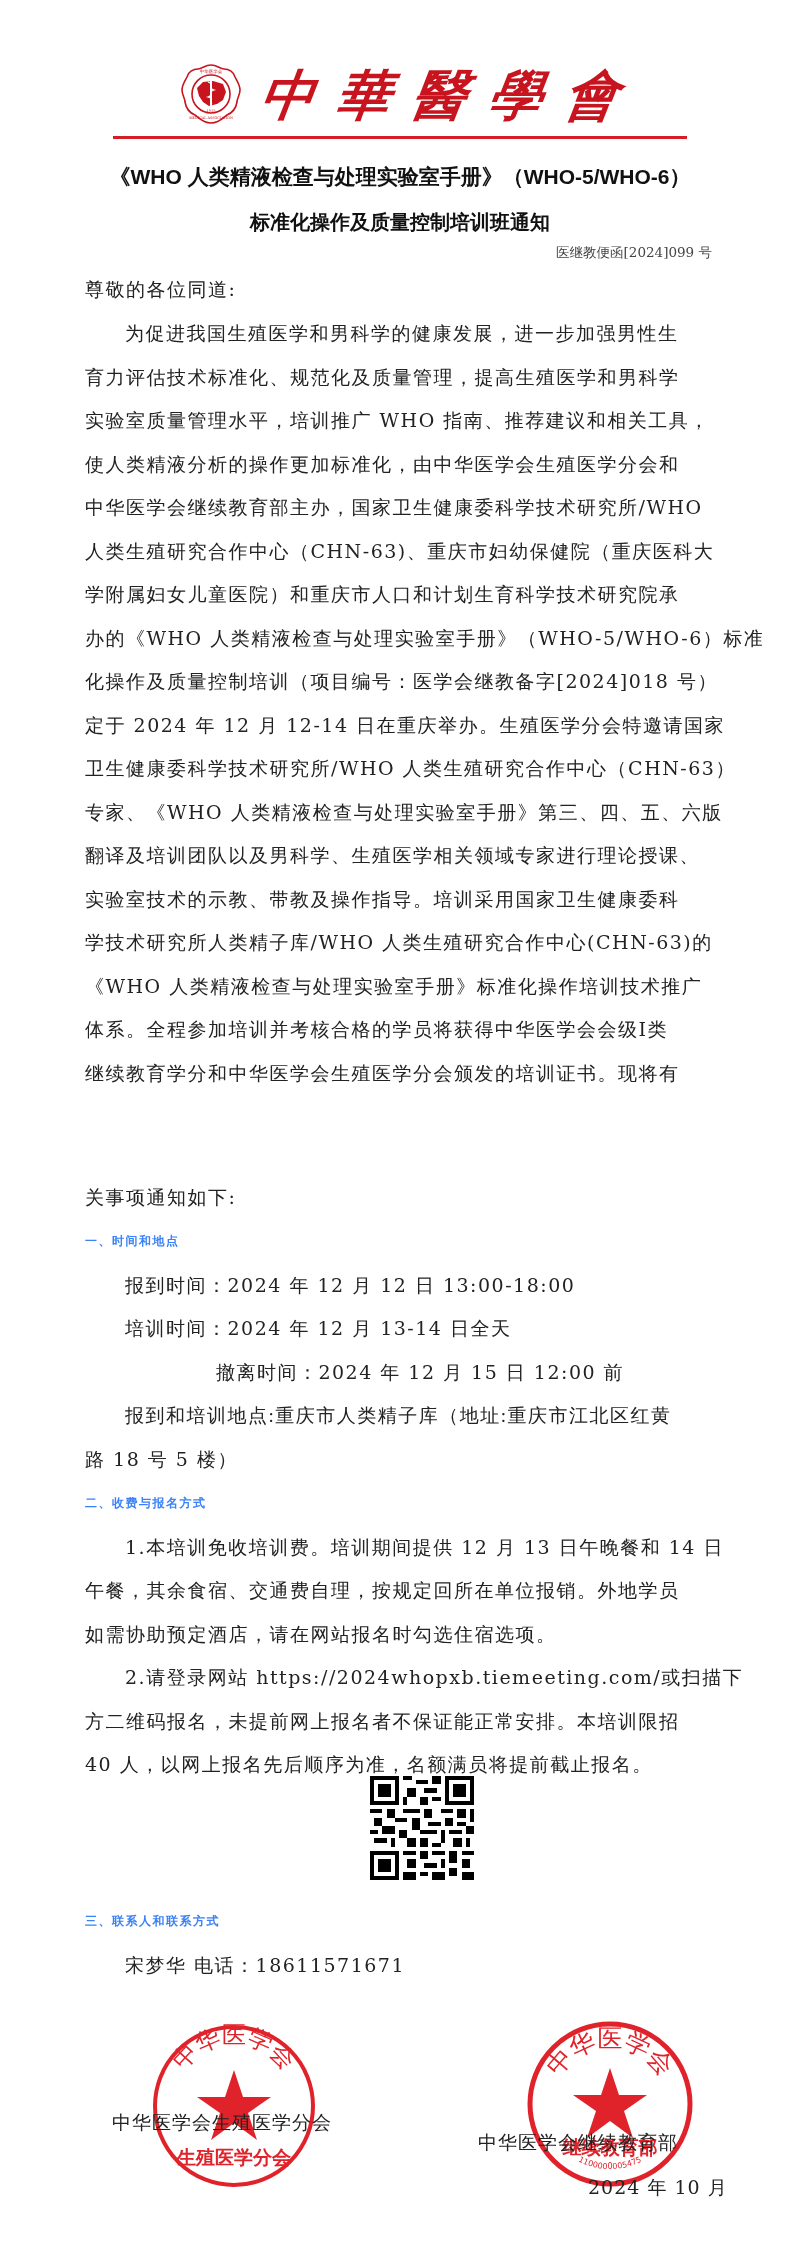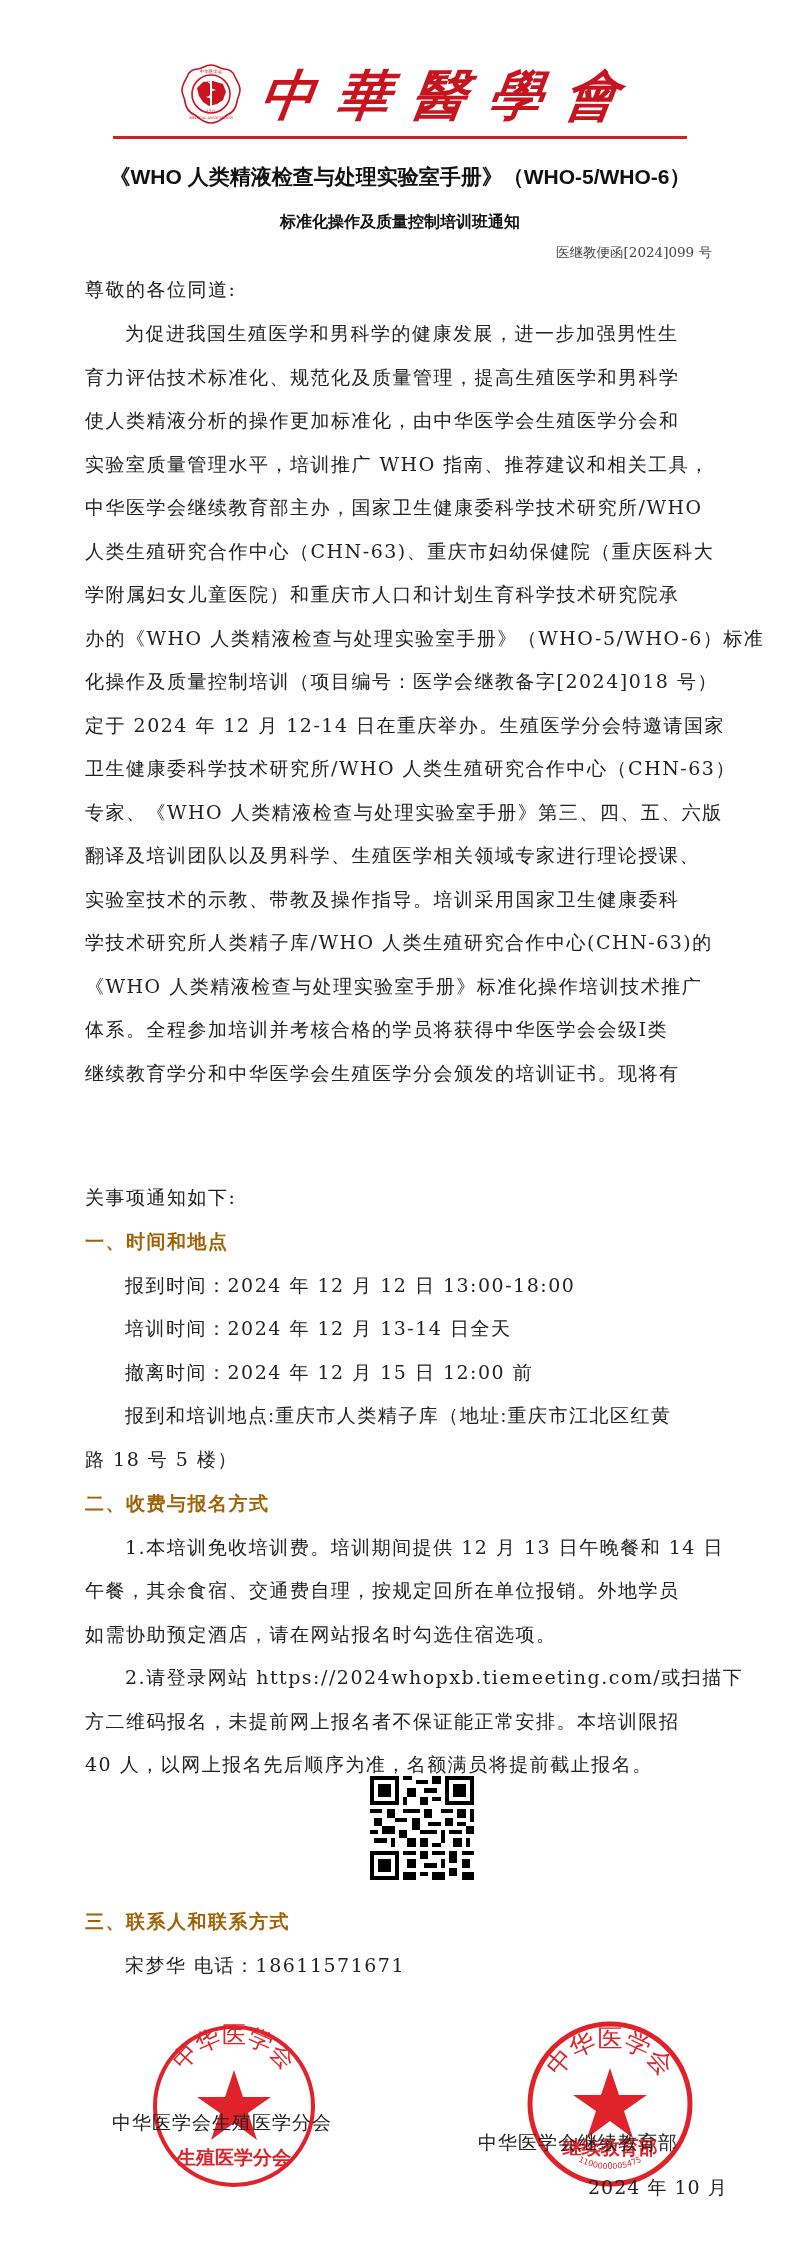--- a/index.html
+++ b/index.html
@@ -9,26 +9,26 @@
     .logo { position: absolute; left: 66px; top: 6px; width: 64px; height: 64px; }
     .calli { position: absolute; left: 148px; top: 4px; font-family: "DejaVu Serif", serif;
              font-size: 54px; font-weight: bold; color: #c8141e; letter-spacing: 22px;
              font-style: italic; line-height: 70px; white-space: nowrap; transform: skewX(-8deg); }
     .redline { position: absolute; left: 0; top: 80px; width: 574px; height: 3px; background: #d41f26; }
     .title1 { position: absolute; left: 0; width: 800px; top: 162px; text-align: center;
               font-family: Liberation Sans, sans-serif; font-weight: bold;
               font-size: 21px; line-height: 30px; color: #111; }
     .title2 { position: absolute; left: 0; width: 800px; top: 207px; text-align: center;
               font-family: "DejaVu Sans", "Liberation Sans", sans-serif; font-weight: bold;
-              font-size: 16px; line-height: 30px; color: #111; }
+              font-size: 20px; line-height: 30px; color: #111; }
     .docno { position: absolute; right: 88px; top: 244px; font-size: 13.5px; color: #444; }
     .text { position: absolute; left: 85px; width: 630px; font-size: 19px; line-height: 43.5px;
             color: #222; letter-spacing: 1.5px; }
     .line { white-space: nowrap; display: block; }
-    .heading { font-weight: bold; font-family: "DejaVu Sans", "Liberation Sans", sans-serif; font-size: 19px; color: #a16207; }
+    .heading { font-weight: bold; font-family: "DejaVu Sans", "Liberation Sans", sans-serif; font-size: 12px; color: #3b82f6; }
     .qr { position: absolute; left: 370px; top: 1776px; width: 104px; height: 104px; }
     .stamp { position: absolute; width: 168px; height: 168px; }
     .signer { position: absolute; font-size: 19px; color: #222; letter-spacing: 1px; white-space: nowrap; font-family: "DejaVu Sans", "Liberation Sans", sans-serif; }
   </style>
 </head>
 <body>
 
 <div class="letterhead">
   <svg class="logo" viewBox="0 0 64 64">
     <g fill="none" stroke="#c8141e" stroke-width="1.6">
@@ -48,22 +48,22 @@
 
 <div class="title1">《WHO 人类精液检查与处理实验室手册》（WHO-5/WHO-6）</div>
 <div class="title2">标准化操作及质量控制培训班通知</div>
 <div class="docno">医继教便函[2024]099 号</div>
 
 <div class="text" style="top:268px;">尊敬的各位同道:</div>
 
 <div class="text" style="top:312px;">
   <span class="line" style="padding-left:40px;">为促进我国生殖医学和男科学的健康发展，进一步加强男性生</span>
   <span class="line">育力评估技术标准化、规范化及质量管理，提高生殖医学和男科学</span>
+  <span class="line">实验室质量管理水平，培训推广 WHO 指南、推荐建议和相关工具，</span>
   <span class="line">使人类精液分析的操作更加标准化，由中华医学会生殖医学分会和</span>
-  <span class="line">实验室质量管理水平，培训推广 WHO 指南、推荐建议和相关工具，</span>
   <span class="line">中华医学会继续教育部主办，国家卫生健康委科学技术研究所/WHO</span>
   <span class="line">人类生殖研究合作中心（CHN-63)、重庆市妇幼保健院（重庆医科大</span>
   <span class="line">学附属妇女儿童医院）和重庆市人口和计划生育科学技术研究院承</span>
   <span class="line">办的《WHO 人类精液检查与处理实验室手册》（WHO-5/WHO-6）标准</span>
   <span class="line">化操作及质量控制培训（项目编号：医学会继教备字[2024]018 号）</span>
   <span class="line">定于 2024 年 12 月 12-14 日在重庆举办。生殖医学分会特邀请国家</span>
   <span class="line">卫生健康委科学技术研究所/WHO 人类生殖研究合作中心（CHN-63）</span>
   <span class="line">专家、《WHO 人类精液检查与处理实验室手册》第三、四、五、六版</span>
   <span class="line">翻译及培训团队以及男科学、生殖医学相关领域专家进行理论授课、</span>
   <span class="line">实验室技术的示教、带教及操作指导。培训采用国家卫生健康委科</span>
@@ -72,21 +72,21 @@
   <span class="line">体系。全程参加培训并考核合格的学员将获得中华医学会会级Ⅰ类</span>
   <span class="line">继续教育学分和中华医学会生殖医学分会颁发的培训证书。现将有</span>
 </div>
 
 <div class="text" style="top:1176px;">关事项通知如下:</div>
 
 <div class="text" style="top:1220px;">
   <span class="line heading">一、时间和地点</span>
   <span class="line" style="padding-left:40px;">报到时间：2024 年 12 月 12 日 13:00-18:00</span>
   <span class="line" style="padding-left:40px;">培训时间：2024 年 12 月 13-14 日全天</span>
-  <span class="line" style="padding-left:40px;">撤离时间：2024 年 12 月 15 日 12:00 前</span>
+  <span class="line" style="padding-left:40px;text-align:center;">撤离时间：2024 年 12 月 15 日 12:00 前</span>
   <span class="line" style="padding-left:40px;font-family:Liberation Serif, serif;">报到和培训地点:重庆市人类精子库（地址:重庆市江北区红黄</span>
   <span class="line">路 18 号 5 楼）</span>
 </div>
 
 <div class="text" style="top:1482px;">
   <span class="line heading">二、收费与报名方式</span>
   <span class="line" style="padding-left:40px;">1.本培训免收培训费。培训期间提供 12 月 13 日午晚餐和 14 日</span>
   <span class="line">午餐，其余食宿、交通费自理，按规定回所在单位报销。外地学员</span>
   <span class="line">如需协助预定酒店，请在网站报名时勾选住宿选项。</span>
   <span class="line" style="padding-left:40px;">2.请登录网站 https://2024whopxb.tiemeeting.com/或扫描下</span>

